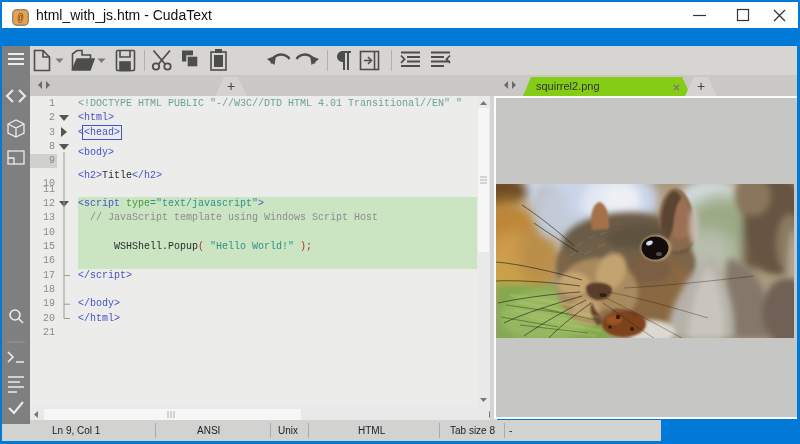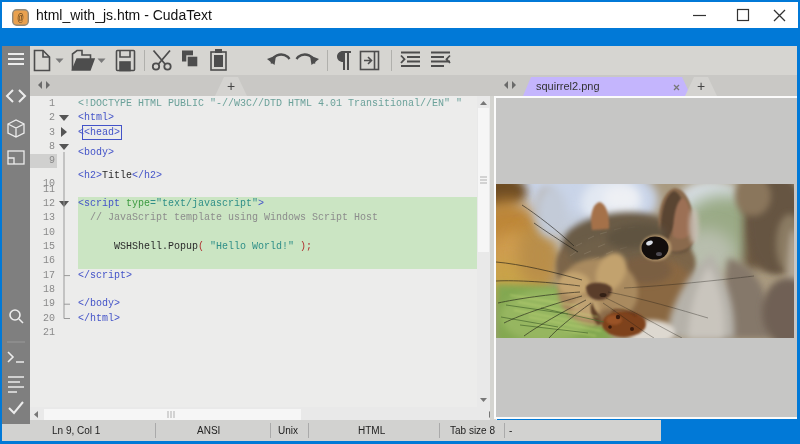--- a/index.html
+++ b/index.html
@@ -119,21 +119,21 @@
  <div id="tabs" class="abs">
   <svg class="abs" style="left:6px;top:5px" width="16" height="10" viewBox="0 0 16 10">
         <path d="M6 1 L2 5 L6 9 Z M10 1 L14 5 L10 9 Z" fill="#6a6a6a"></path>
       </svg>
   <div class="tab" style="left:185px;width:32px;background:#d4d3d0;clip-path:polygon(9px 0,calc(100% - 9px) 0,100% 100%,0 100%)">
         <span style="position:absolute;left:12px;top:1px;font-size:14px;color:#444">+</span>
       </div>
   <svg class="abs" style="left:472px;top:5px" width="16" height="10" viewBox="0 0 16 10">
         <path d="M6 1 L2 5 L6 9 Z M10 1 L14 5 L10 9 Z" fill="#6a6a6a"></path>
       </svg>
-  <div class="tab" style="left:493px;width:168px;background:#c4b5fd;clip-path:polygon(8px 0,calc(100% - 9px) 0,100% 100%,0 100%)">
+  <div class="tab" style="left:493px;width:168px;background:#84cc16;clip-path:polygon(8px 0,calc(100% - 9px) 0,100% 100%,0 100%)">
    <span style="position:absolute;left:13px;top:3px">squirrel2.png</span>
    <svg style="position:absolute;right:11px;top:7px" width="7" height="7" viewBox="0 0 7 7">
           <path d="M1 1 L6 6 M6 1 L1 6" stroke="#787878" stroke-width="1.3"></path>
         </svg>
   </div>
   <div class="tab" style="left:655px;width:32px;background:#d4d3d0;clip-path:polygon(9px 0,calc(100% - 9px) 0,100% 100%,0 100%)">
         <span style="position:absolute;left:12px;top:1px;font-size:14px;color:#444">+</span>
       </div>
  </div>
  <div id="editor" class="abs">

